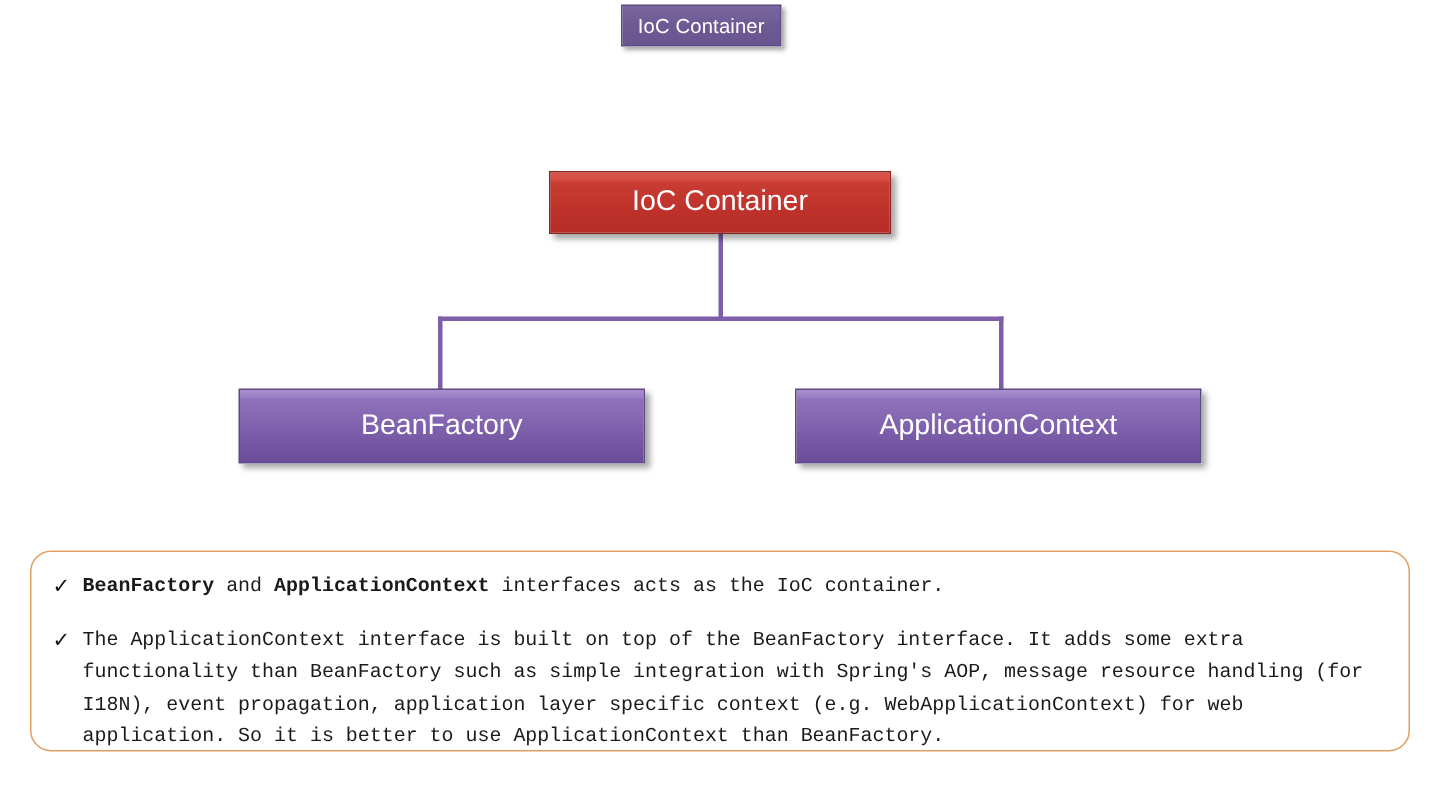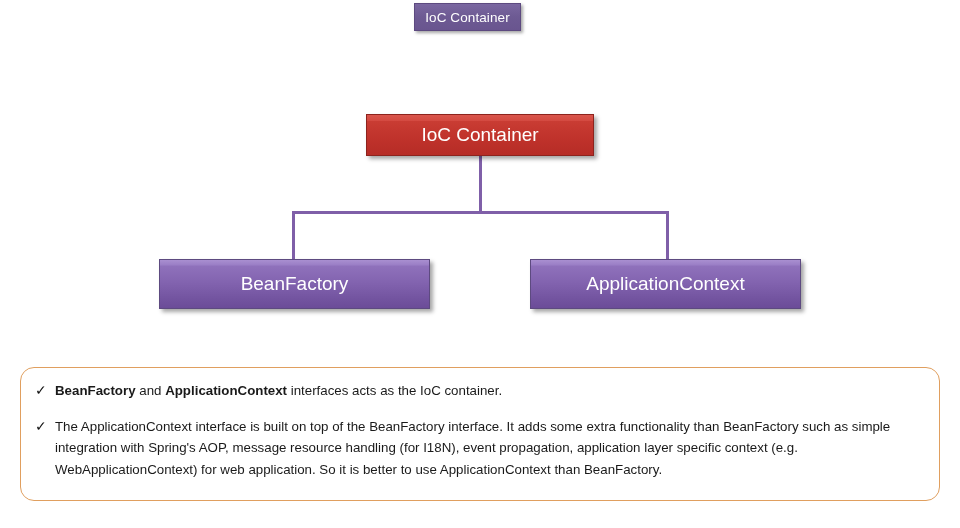--- a/index.html
+++ b/index.html
@@ -120,21 +120,21 @@
   .bullet + .bullet { margin-top: 14px; }
 
   .check {
     flex: 0 0 auto;
     width: 20px;
     font-size: 14px;
     line-height: 21.5px;
     color: #111111;
     text-align: left;
   }
-  .bullet-text { flex: 1 1 auto; }
+  .bullet-text { flex: 1 1 auto; font-family: Liberation Mono, monospace; }
   .bullet-text b { font-weight: bold; }
 </style>
 </head>
 <body>
 
 <div id="canvas">
 
   <div class="title-badge">
     <span>IoC Container</span>
   </div>

